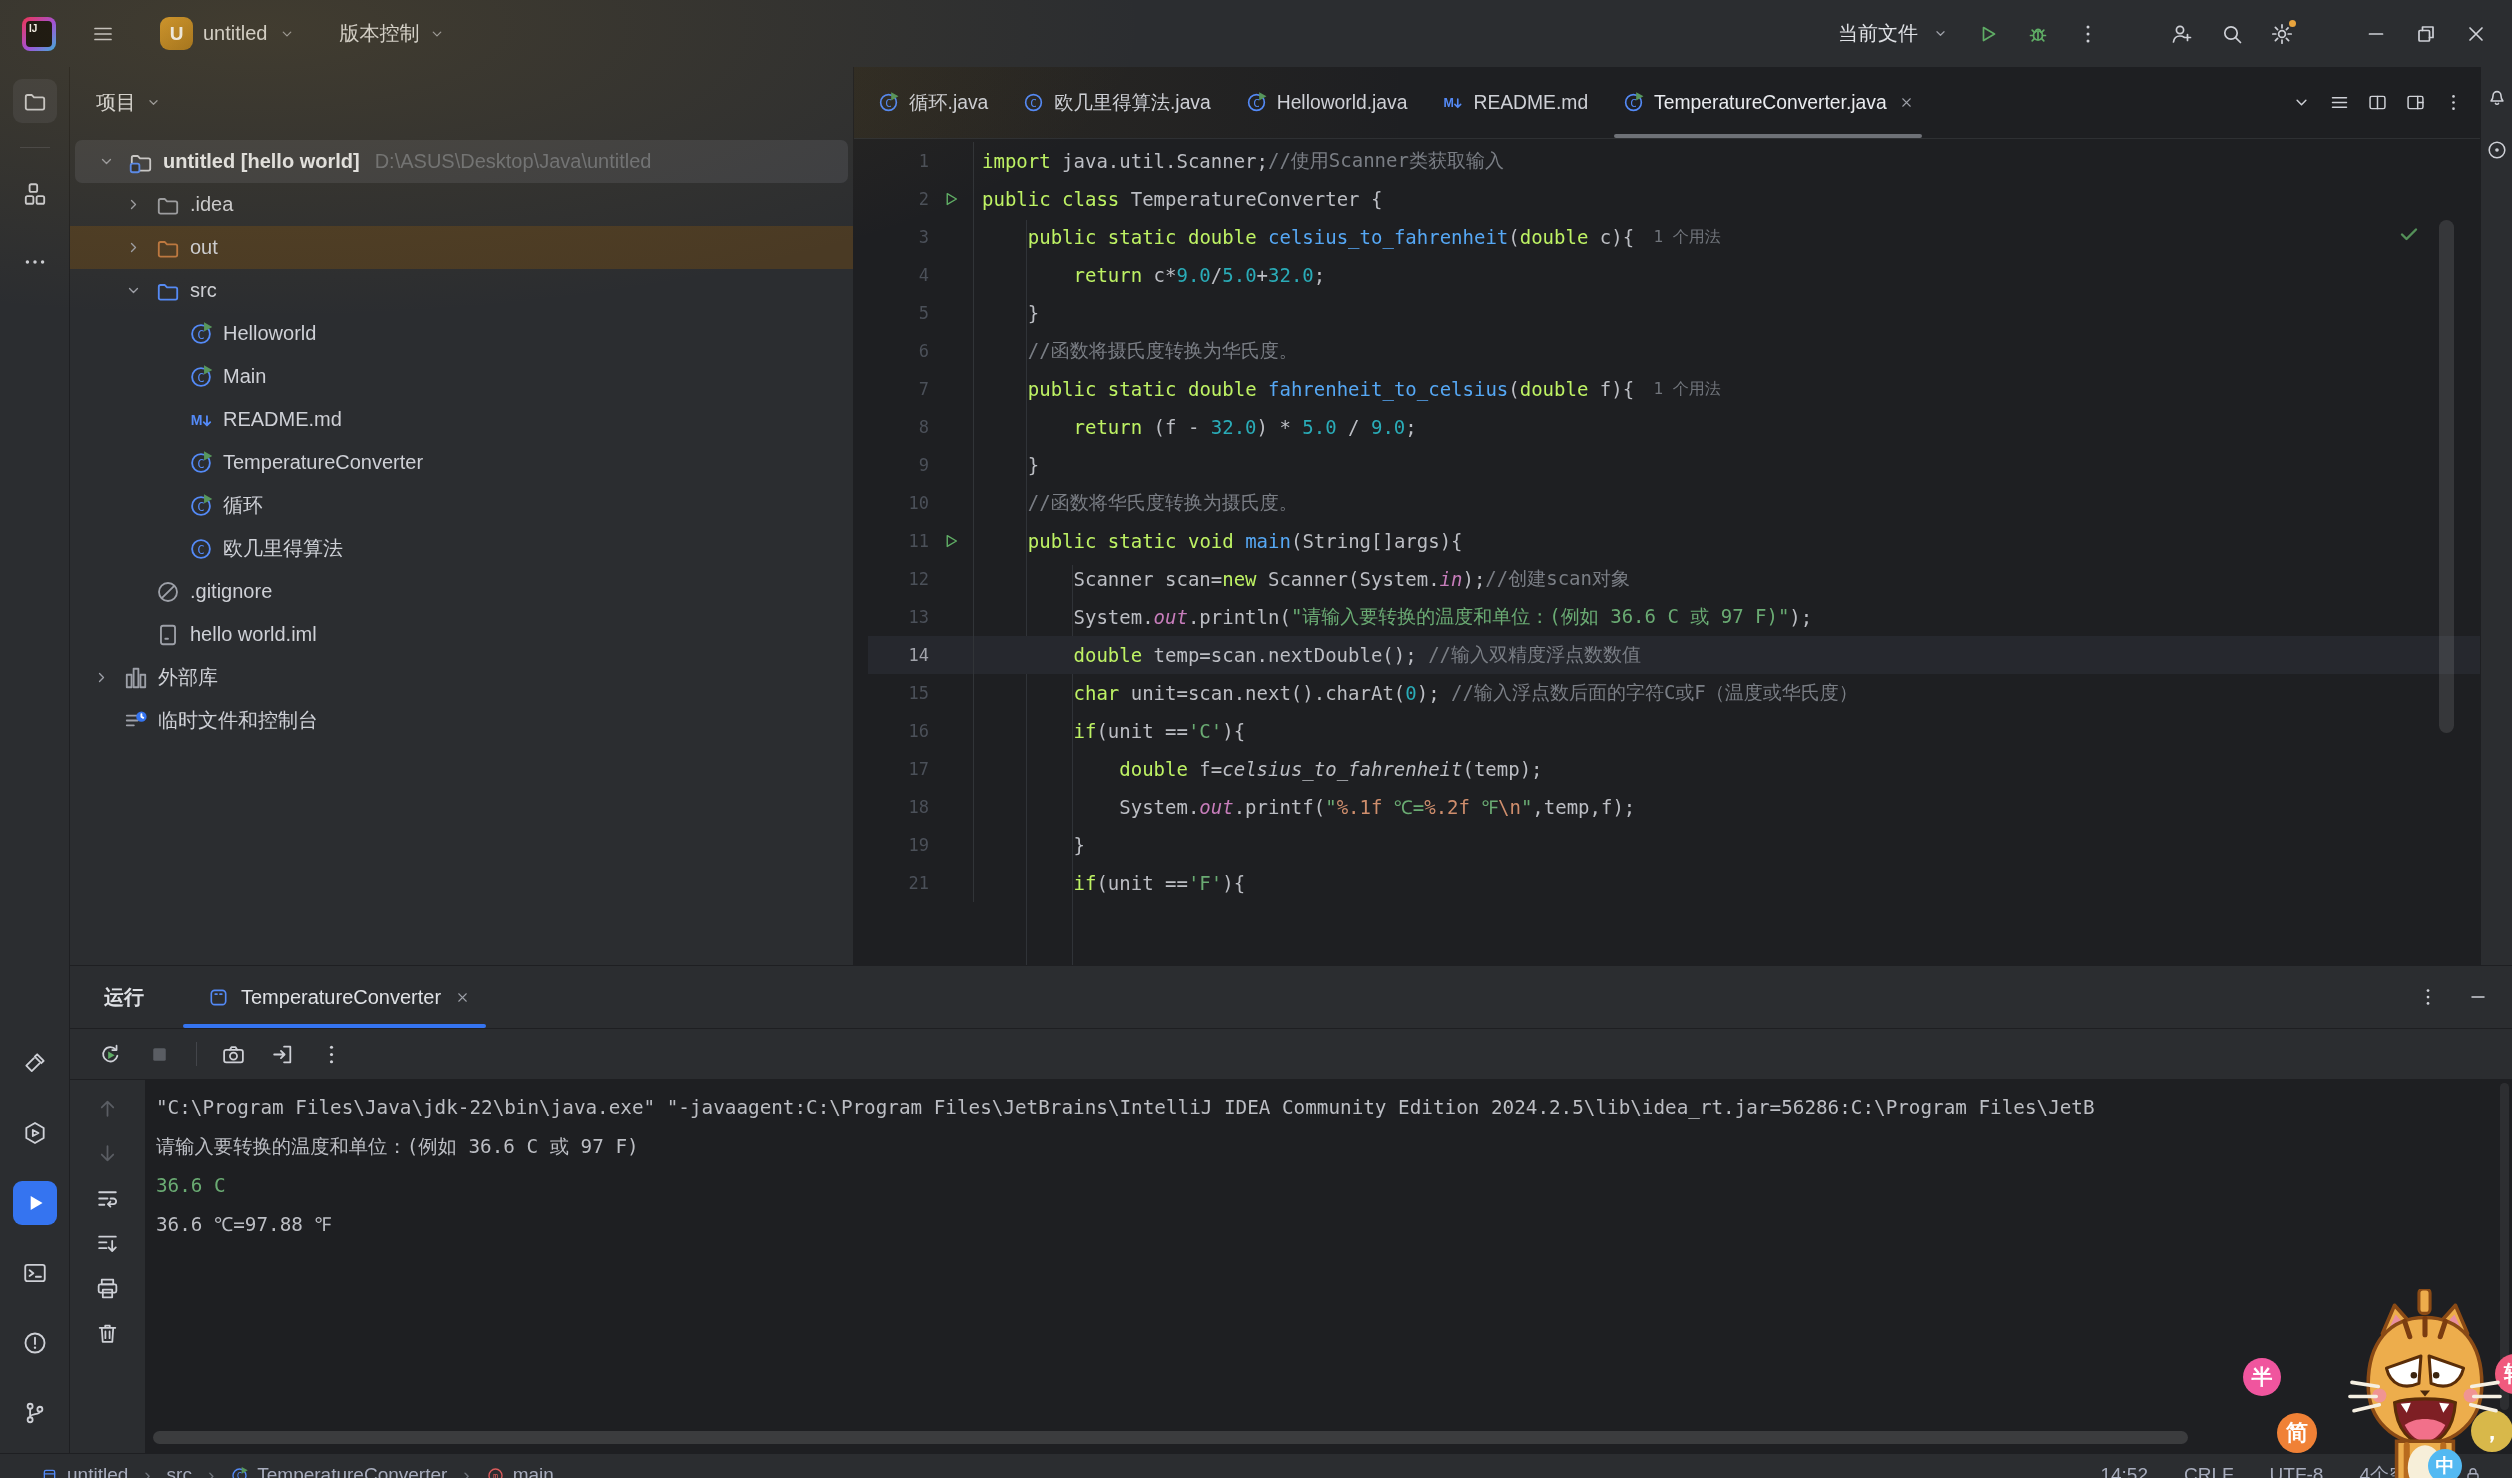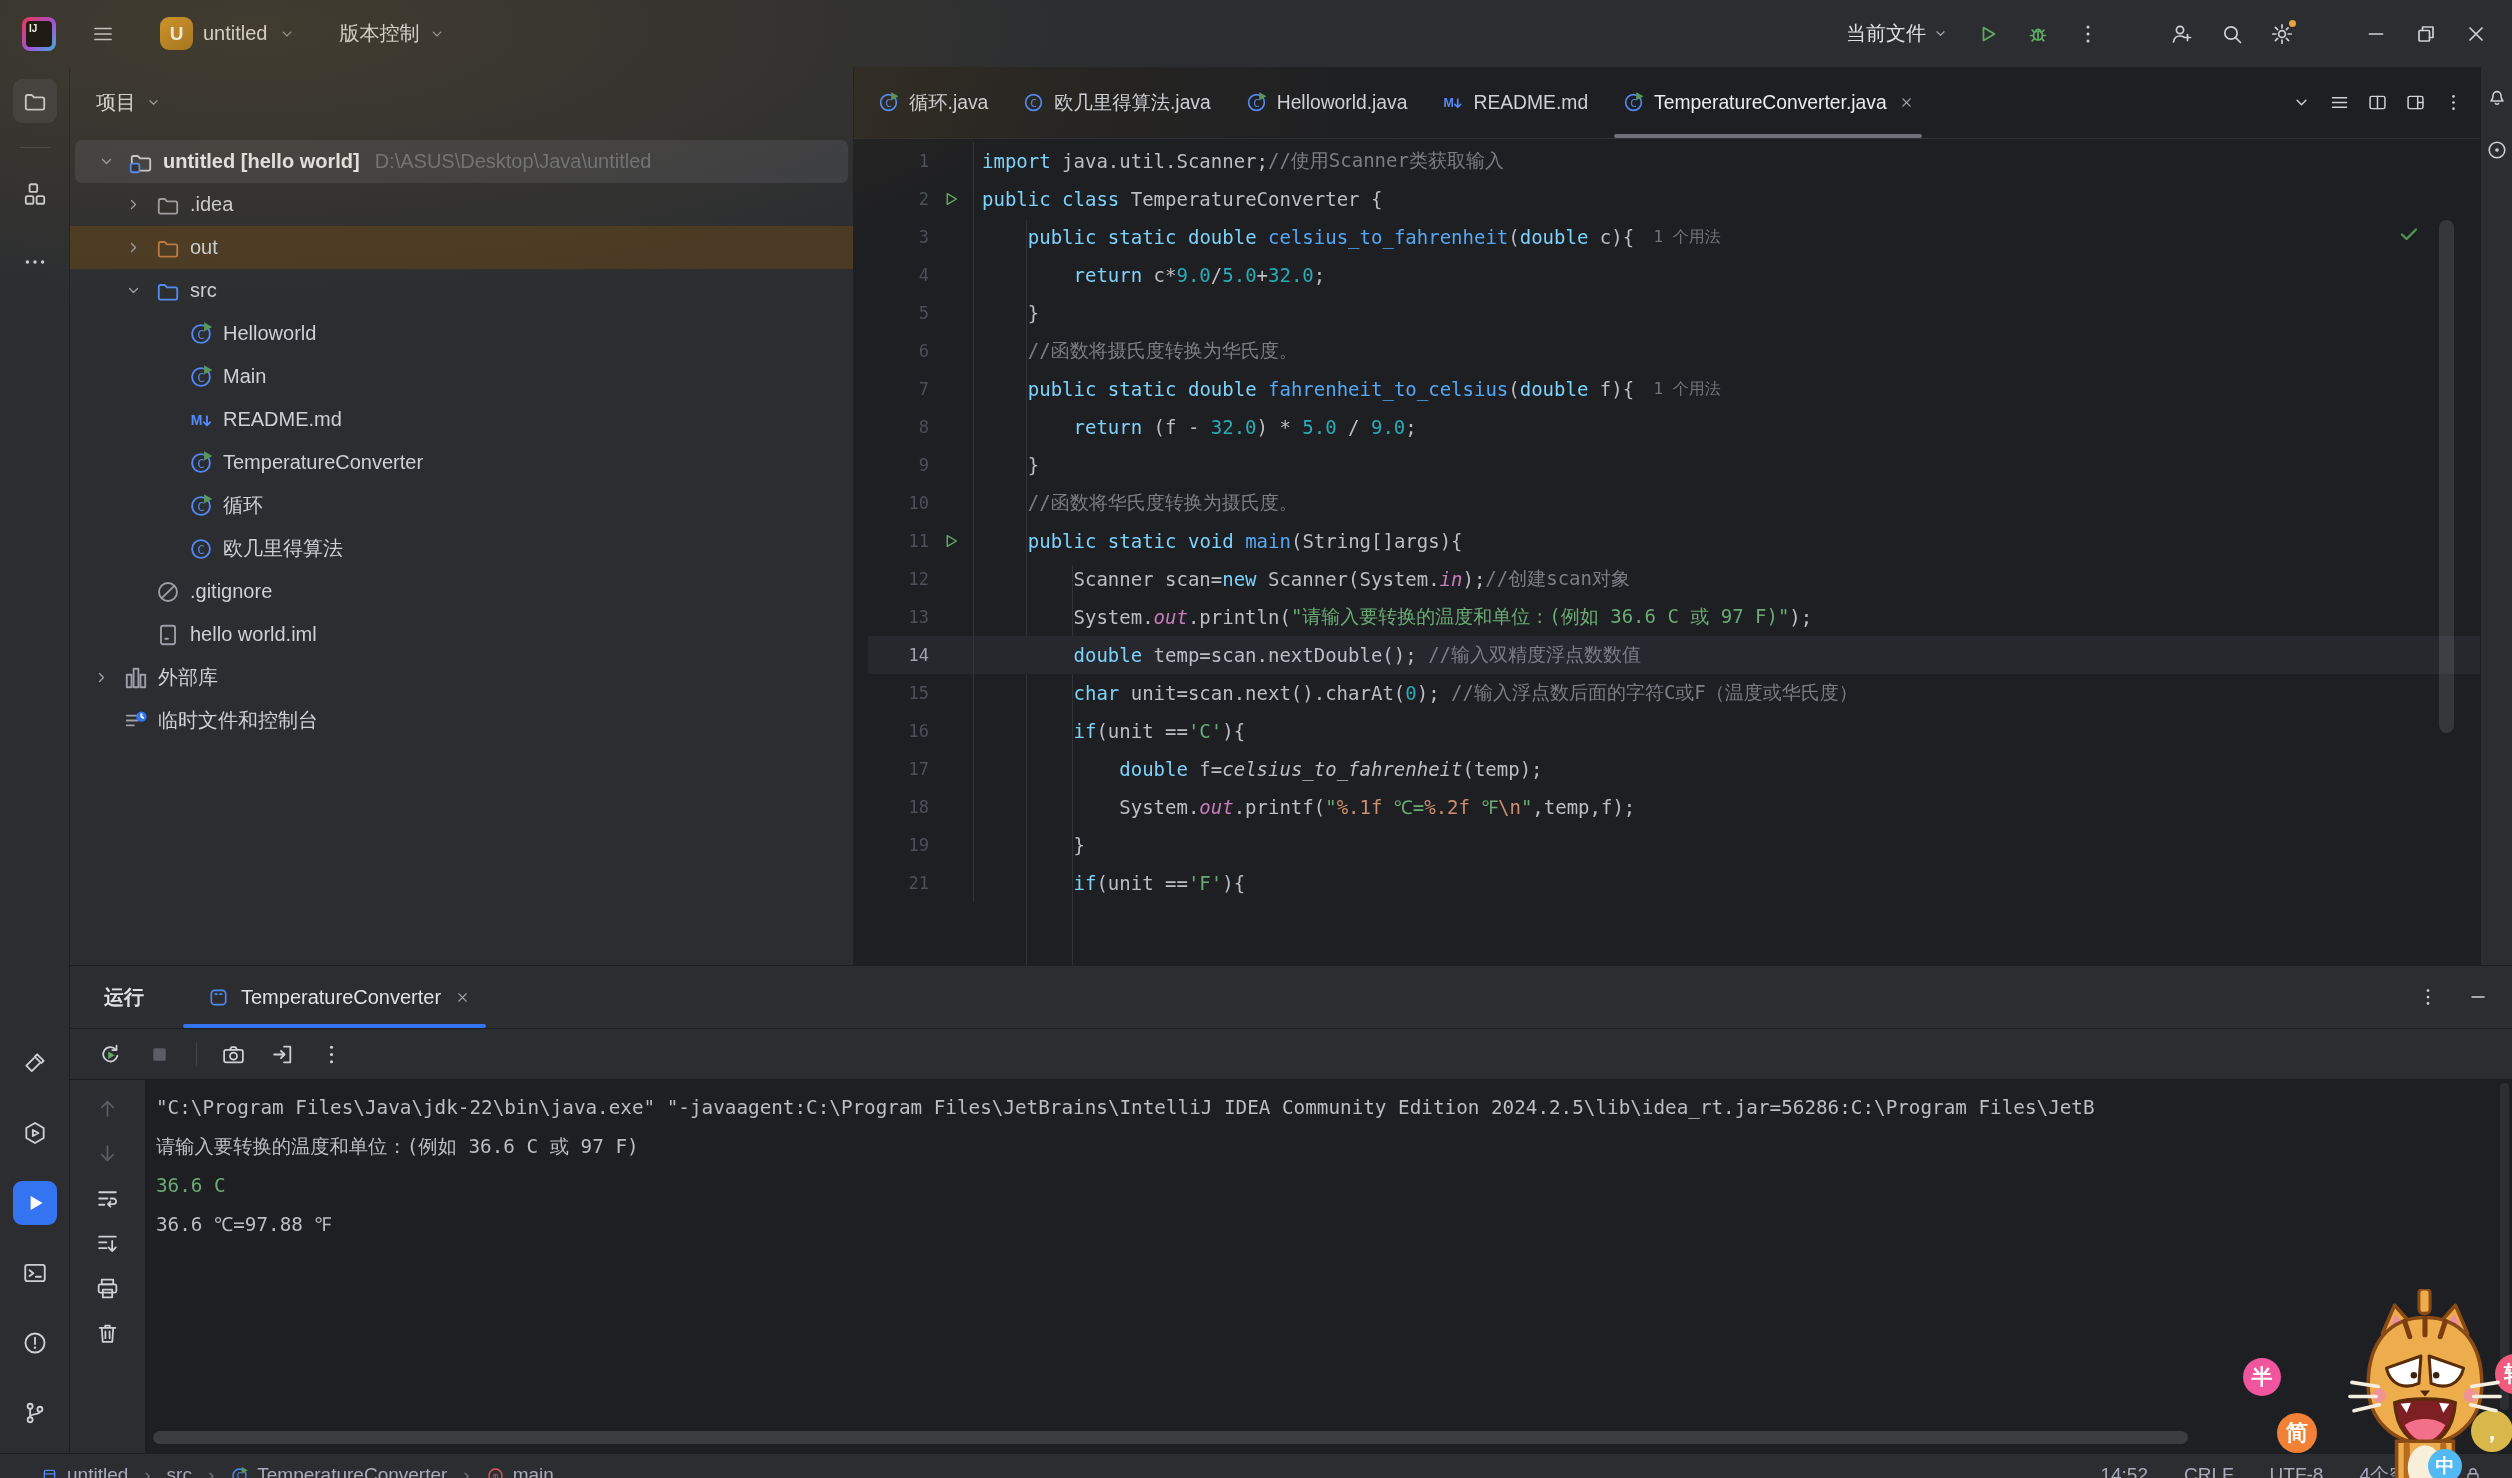--- a/index.html
+++ b/index.html
@@ -10,21 +10,21 @@
 .titlebar{height:67px;background:#2B2D30;display:flex;align-items:center;padding:0 16px 0 22px;position:relative;z-index:2}
 .logo{width:34px;height:34px;border-radius:8px;position:relative;background:linear-gradient(135deg,#FE2857,#A34CF3 55%,#2FB9F7);flex:none}
 .logo-in{position:absolute;inset:4px;background:#0b0b0d;border-radius:4px;color:#fff;font-size:10px;font-weight:700;padding:2px 0 0 3px}
 .tb-btn{width:42px;height:42px;border-radius:8px;display:flex;align-items:center;justify-content:center;color:#CED0D6;flex:none;position:relative}
 .tb-proj{display:flex;align-items:center;gap:10px;margin-left:30px;height:44px;border-radius:8px;padding:0 6px}
 .ubadge{width:33px;height:33px;border-radius:9px;background:linear-gradient(145deg,#D89A2B,#A8751B);color:#fff;font-weight:700;font-size:19px;display:flex;align-items:center;justify-content:center}
 .tb-label{color:#DFE1E5;font-size:20px;white-space:nowrap}
 .chev{color:#9DA0A8;display:flex}
 .tb-vcs{display:flex;align-items:center;gap:8px;margin-left:30px;height:44px;padding:0 8px;border-radius:8px}
 .tb-right{margin-left:auto;display:flex;align-items:center;gap:8px}
-.tb-cur{display:flex;align-items:center;gap:6px;margin-right:10px}
+.tb-cur{display:flex;align-items:center;gap:14px;margin-right:10px}
 .tb-btn.grp{margin-left:44px}
 .gear-dot{position:absolute;top:5px;right:5px;width:11px;height:11px;border-radius:50%;background:#E8A33D;border:2px solid #2B2D30}
 .green{color:#5FAD65}
 
 .content{display:flex;height:1386px;position:relative;z-index:1}
 .lstrip{width:70px;background:#2B2D30;border-right:1px solid #1E1F22;display:flex;flex-direction:column;align-items:center;justify-content:space-between;padding:12px 0 18px 0;flex:none}
 .sgrp{display:flex;flex-direction:column;align-items:center;gap:26px}
 .sgrp.top{gap:24px}
 .strip-btn{width:44px;height:44px;border-radius:9px;display:flex;align-items:center;justify-content:center;color:#CED0D6}
 .strip-btn.sel{background:#393B40}
@@ -53,21 +53,21 @@
 .closex{display:flex;color:#9DA0A8;margin-left:3px}
 .tabbar-right{margin-left:auto;display:flex;align-items:center;gap:17px;padding-right:16px;color:#CED0D6}
 .codewrap{flex:1;position:relative;overflow:hidden;font-family:"DejaVu Sans Mono","Liberation Mono",monospace;font-size:19px}
 .code{padding:3px 0 0 14px;position:relative}
 .code-line{height:38px;display:flex;align-items:center;position:relative}
 .code-line.cur{background:#26282E}
 .ln{width:61px;text-align:right;color:#4B5059;font-size:17px;flex:none}
 .cur .ln{color:#A1A3AB}
 .gslot{width:44px;flex:none;display:flex;align-items:center;justify-content:center}
 .ctext{white-space:pre;border-left:1px solid #313438;padding-left:8px;height:100%;display:flex;align-items:center}
-.tk-kw{color:#7dd3fc}.tk-d{color:#BCBEC4}.tk-c{color:#7A7E85}.tk-str{color:#6AAB73}
+.tk-kw{color:#bef264}.tk-d{color:#BCBEC4}.tk-c{color:#7A7E85}.tk-str{color:#6AAB73}
 .tk-num{color:#2AACB8}.tk-fn{color:#56A8F5}.tk-fld{color:#C77DBB;font-style:italic}
 .tk-call{font-style:italic}.tk-fmt{color:#CF8E6D}.tk-esc{color:#CF8E6D}
 .tk-hint{color:#70747B;font-size:16px}
 .iguide{position:absolute;width:1px;background:#303338;z-index:0}
 .vscroll{position:absolute;top:81px;right:26px;width:15px;height:513px;border-radius:8px;background:rgba(255,255,255,.11)}
 .inspect{position:absolute;top:83px;right:59px}
 .rstrip{width:33px;background:#2B2D30;border-left:1px solid #1E1F22;flex:none;display:flex;flex-direction:column;align-items:center;padding-top:14px;gap:24px;color:#CED0D6}
 
 .run{flex:1;display:flex;flex-direction:column;min-height:0;border-top:1px solid #1E1F22;position:relative}
 .run-head{height:63px;background:#2B2D30;display:flex;align-items:center;padding:0 24px 0 34px;border-bottom:1px solid #1E1F22;flex:none}

